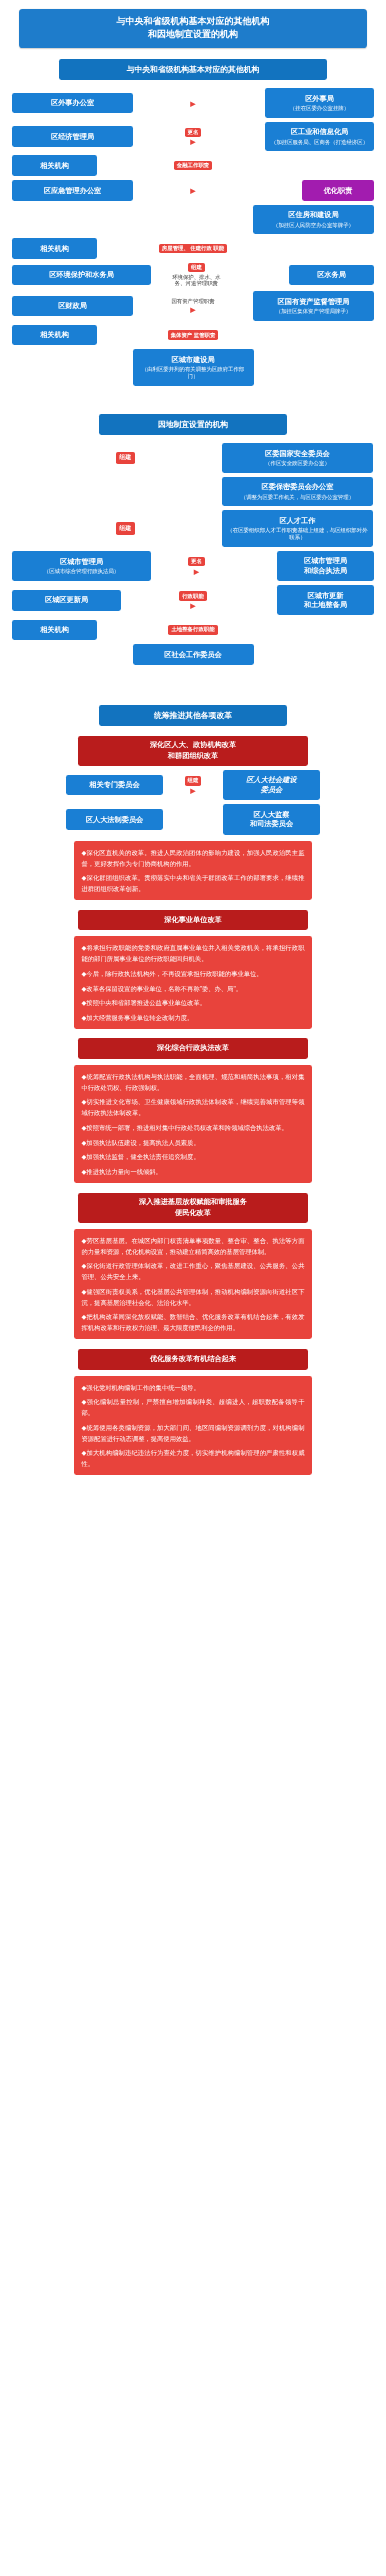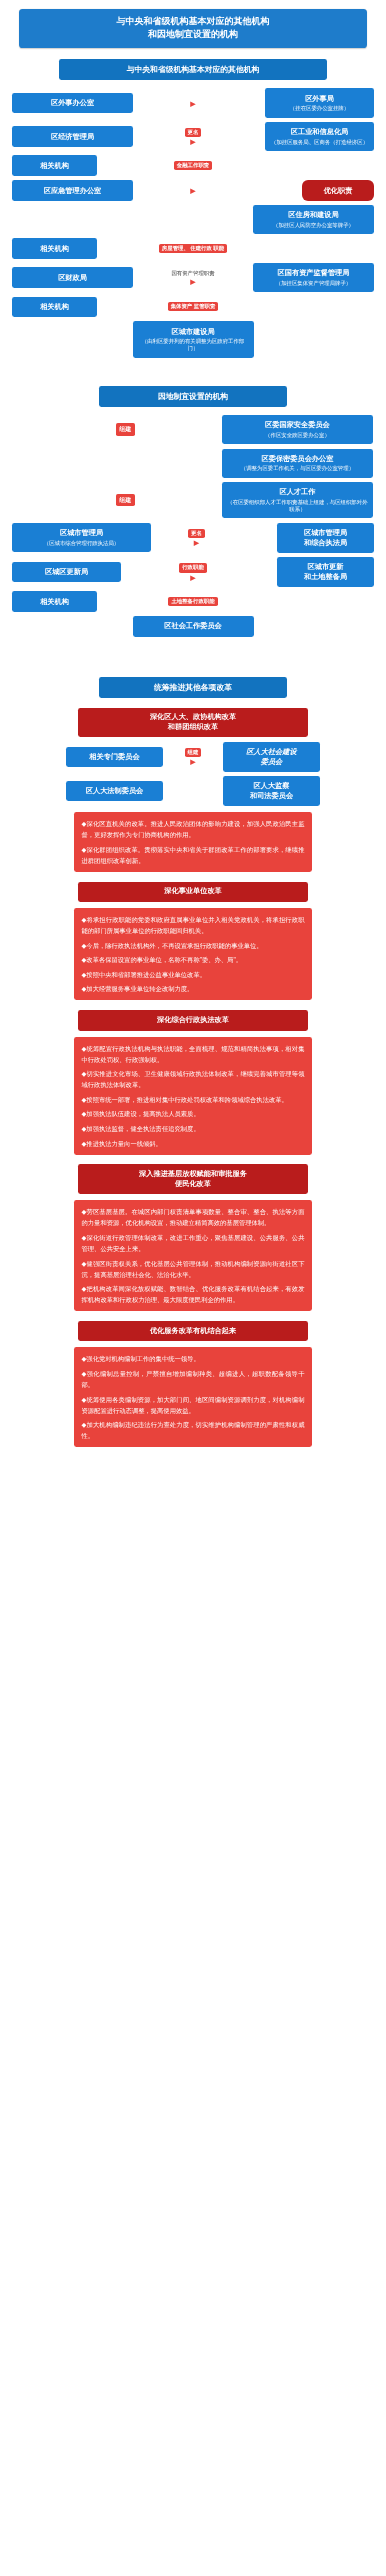--- a/index.html
+++ b/index.html
@@ -22,21 +22,21 @@
   .row{display:flex;align-items:center;margin:4.2px 0;position:relative;gap:20px;}
   .col-l{width:151px;display:flex;flex-direction:column;align-items:flex-start;}
   .col-m{width:58px;display:flex;flex-direction:column;align-items:center;justify-content:center;}
   .col-r{width:151px;display:flex;flex-direction:column;align-items:flex-end;}
 
   .box{
     border-radius:2.4px;font-size:7.2px;font-weight:bold;text-align:center;
     padding:5.4px 4.8px;line-height:1.35;box-sizing:border-box;
   }
   .blue{background:#1a7fd4;color:#fff;}
-  .orange{background:#b91c1c;color:#fff;border-radius:6px;}
+  .orange{background:#a21caf;color:#fff;}
   .w250{width:151px;}
   .w230{width:139px;}
   .w200{width:121px;}
   .w180{width:109px;}
   .w160{width:97px;}
   .w140{width:85px;}
   .w120{width:72px;}
 
   .sub{display:block;font-weight:normal;font-size:5.4px;line-height:1.3;margin-top:1.8px;}
 
@@ -149,20 +149,32 @@
           <div class="box blue w140">相关机构</div>
         </div>
       <div class="col-m conn">
         <span class="tag sm">房屋管理、
 住建行政
 职能</span>
       </div>
       <div class="col-r"></div>
     </div>
 
+    <div class="row">
+      <div class="col-l">
+          <div class="box blue w230">区环境保护和水务局</div>
+        </div>
+      <div class="col-m conn">
+        <span class="tag sm">组建</span>
+        <span class="minitxt">环境保护、排水、水务、河道管理职责</span>
+      </div>
+      <div class="col-r">
+          <div class="box blue w140">区水务局</div>
+        </div>
+    </div>
 
     <div class="row">
       <div class="col-l">
           <div class="box blue w200">区财政局</div>
         </div>
       <div class="col-m conn">
         <span class="minitxt">国有资产管理职责</span>
         <span class="arrow">▶</span>
       </div>
       <div class="col-r">

